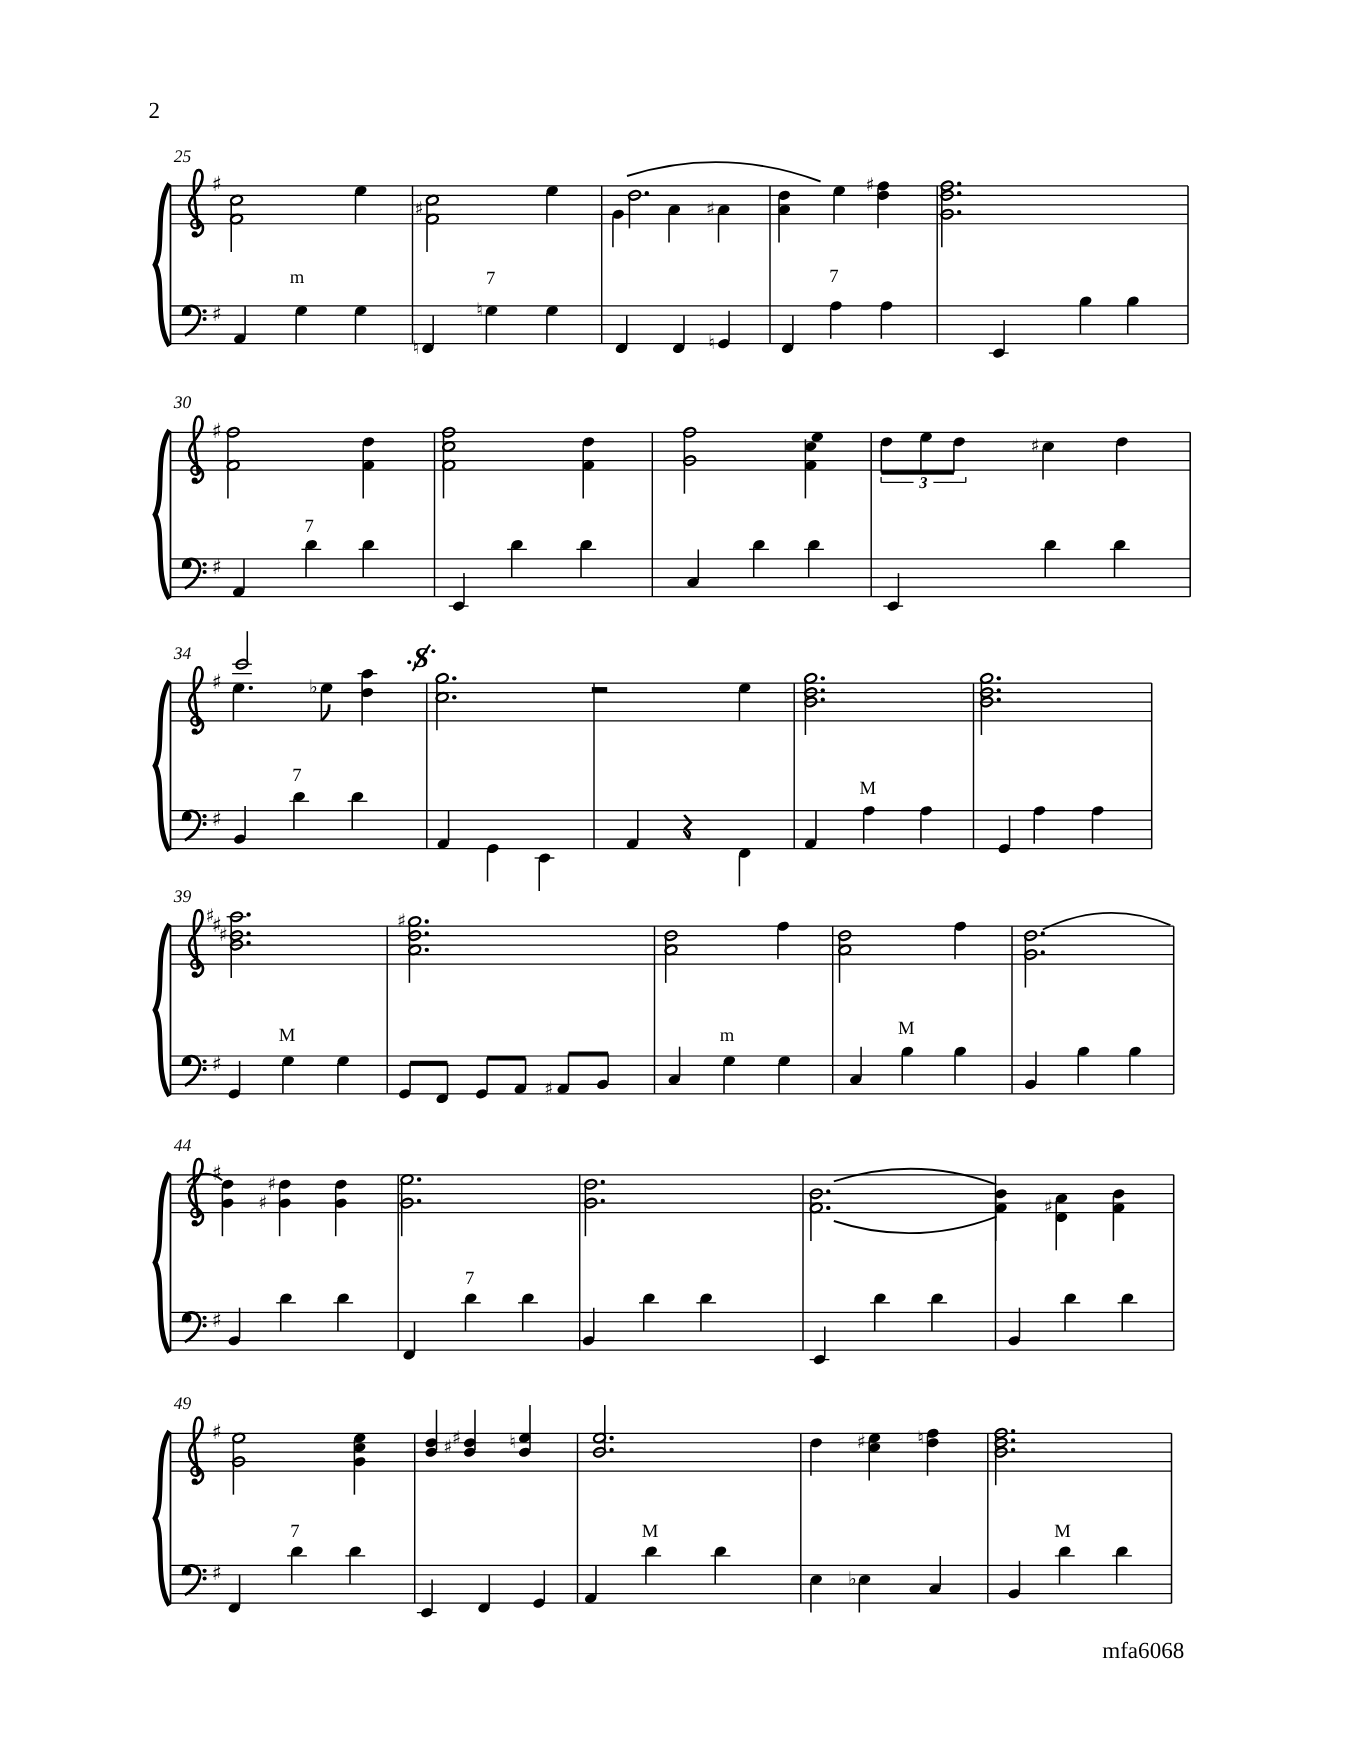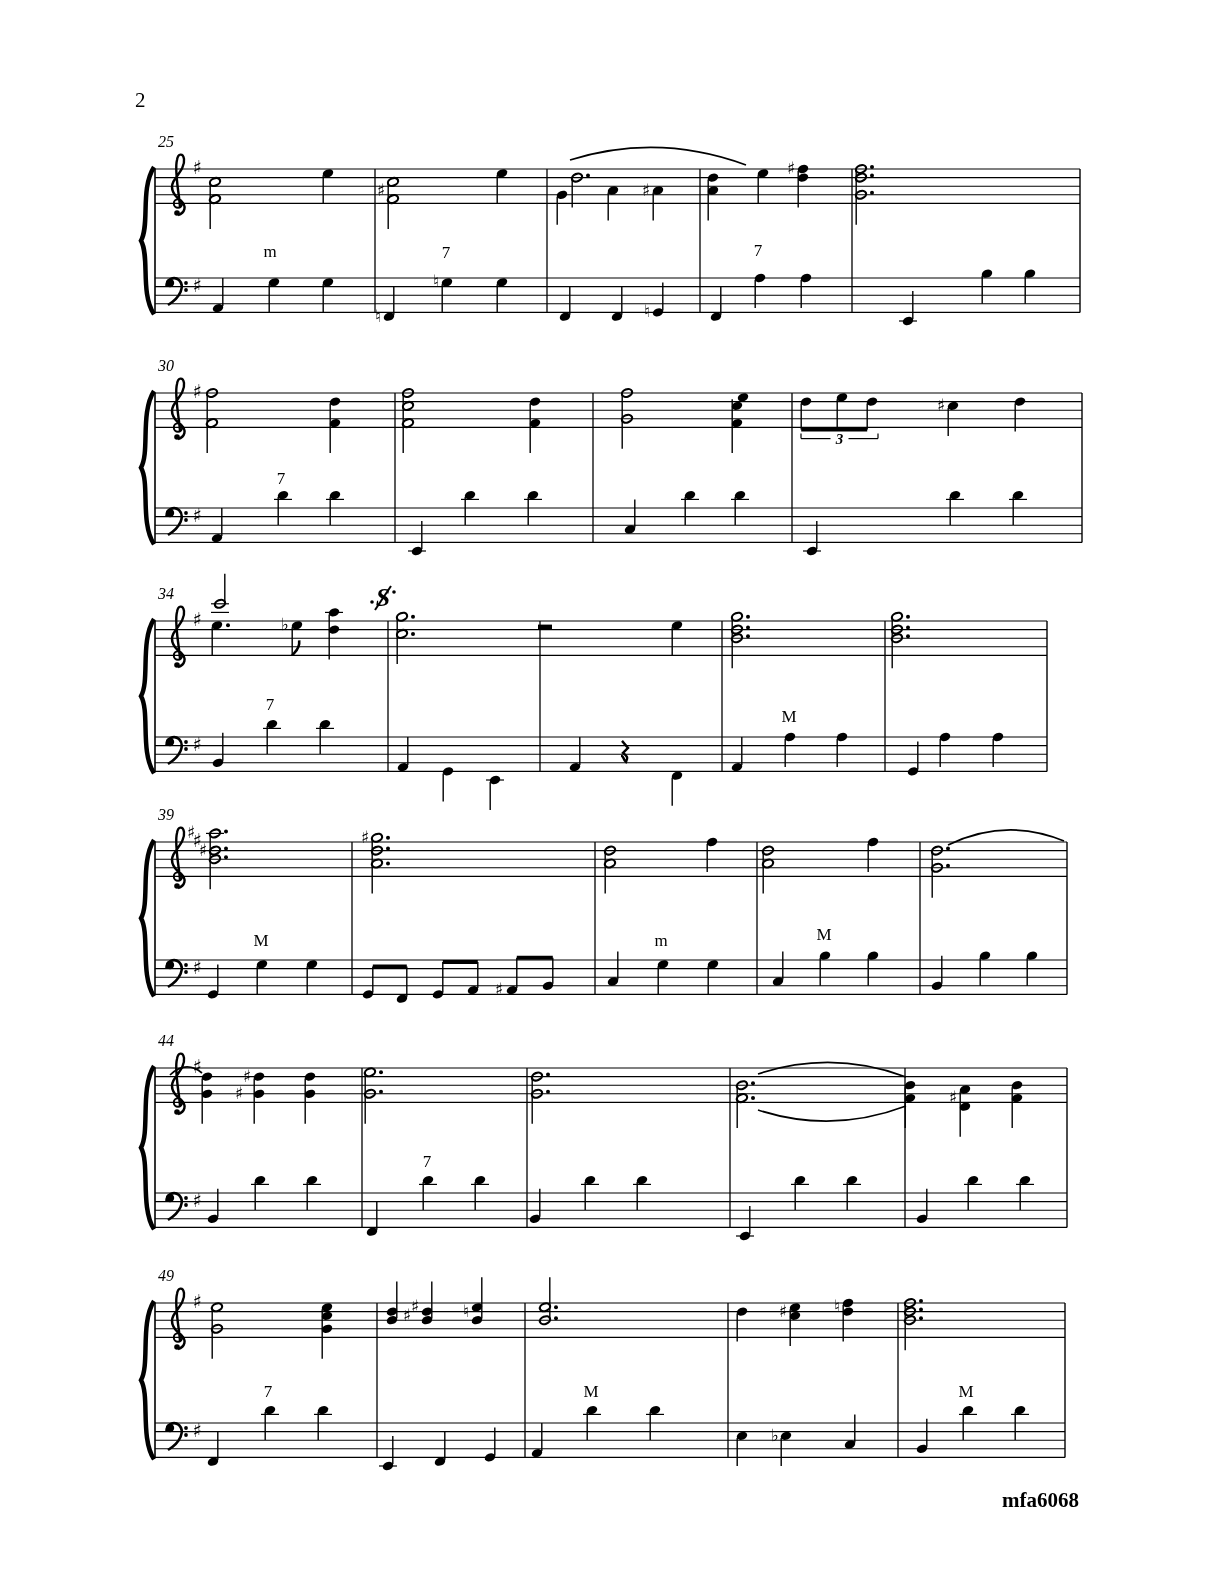--- a/index.html
+++ b/index.html
@@ -1,19 +1,19 @@
 <!DOCTYPE html>
 <html><head>
 <meta charset="utf-8">
 <style>
   html,body{margin:0;padding:0}
   body{width:1224px;height:1584px;background:#ffffff;position:relative;
        font-family:"Liberation Serif","DejaVu Serif",serif;color:#000}
   .page-number{position:absolute;left:135px;top:88px;font-size:21px}
-  .footer-code{position:absolute;left:1002px;top:1488px;font-size:21px;font-weight:bold}
+  .footer-code{position:absolute;left:1002px;top:1488px;font-size:21px;font-weight:normal}
   svg{position:absolute;left:0;top:0}
 </style>
 </head>
 <body>
 
 <div class="page">
   <div class="page-number">2</div>
   <svg id="score" width="1224" height="1584" viewBox="0 0 1224 1584">
       <g>
         <line x1="155" y1="169" x2="1080" y2="169" stroke="#000000" stroke-width="1.1"></line>

